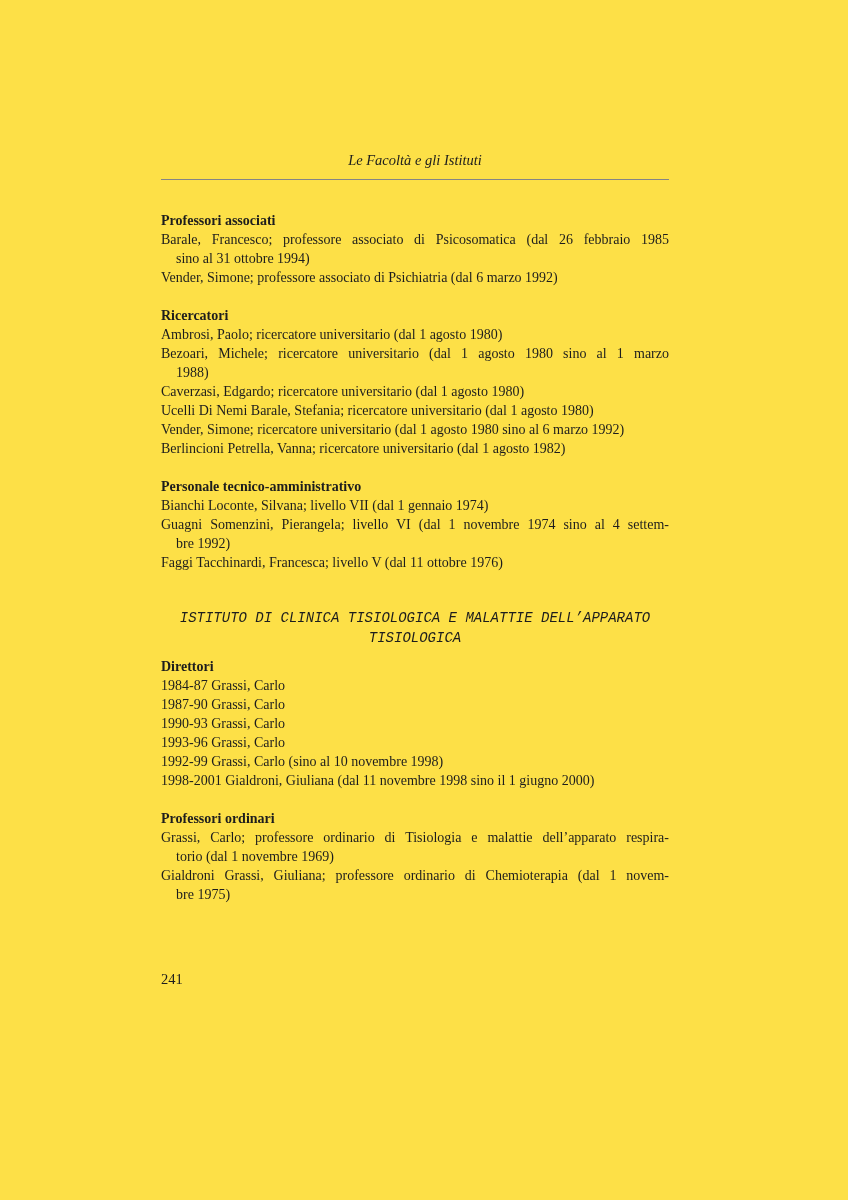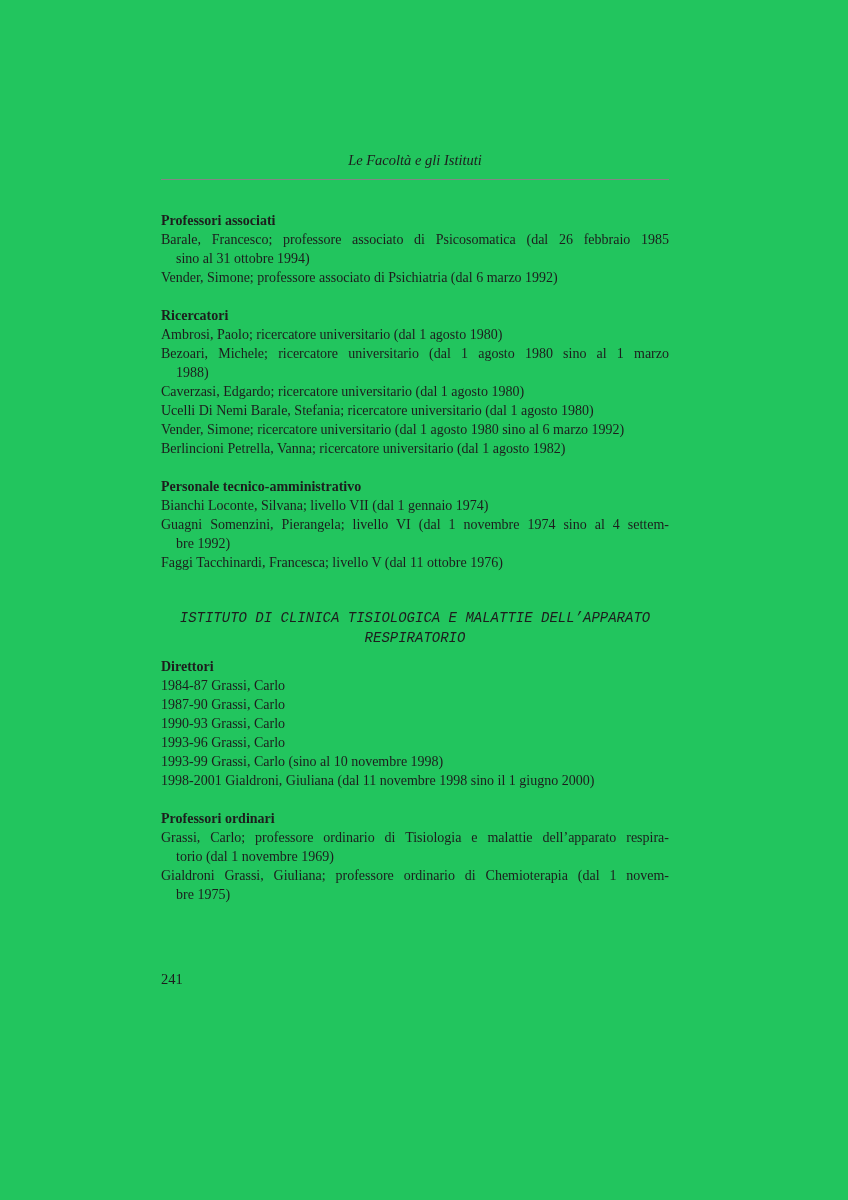--- a/index.html
+++ b/index.html
@@ -4,21 +4,21 @@
 <style>
   html, body {
     margin: 0;
     padding: 0;
     background: #ffffff;
   }
   .page {
     position: relative;
     width: 848px;
     height: 1200px;
-    background: #22c55e;
+    background: #fde047;
     overflow: hidden;
     font-family: "Liberation Serif", "DejaVu Serif", serif;
     font-size: 14px;
     color: #1d1d1d;
     -webkit-font-smoothing: antialiased;
   }
   .col {
     margin-left: 161px;
     width: 508px;
     padding-top: 151px;
@@ -94,31 +94,31 @@
     <section class="sec-gap">
       <div class="ln hd">Personale tecnico-amministrativo</div>
       <div class="ln">Bianchi Loconte, Silvana; livello VII (dal 1 gennaio 1974)</div>
       <div class="ln j">Guagni Somenzini, Pierangela; livello VI (dal 1 novembre 1974 sino al 4 settem-</div>
       <div class="ln cont">bre 1992)</div>
       <div class="ln">Faggi Tacchinardi, Francesca; livello V (dal 11 ottobre 1976)</div>
     </section>
 
     <div class="inst-title">
       <div class="it-line">ISTITUTO DI CLINICA TISIOLOGICA E MALATTIE DELL’APPARATO</div>
-      <div class="it-line">RESPIRATORIO</div>
+      <div class="it-line">TISIOLOGICA</div>
     </div>
 
 
     <section class="sec-direttori">
       <div class="ln hd">Direttori</div>
       <div class="ln">1984-87 Grassi, Carlo</div>
       <div class="ln">1987-90 Grassi, Carlo</div>
       <div class="ln">1990-93 Grassi, Carlo</div>
       <div class="ln">1993-96 Grassi, Carlo</div>
-      <div class="ln">1993-99 Grassi, Carlo (sino al 10 novembre 1998)</div>
+      <div class="ln">1992-99 Grassi, Carlo (sino al 10 novembre 1998)</div>
       <div class="ln">1998-2001 Gialdroni, Giuliana (dal 11 novembre 1998 sino il 1 giugno 2000)</div>
     </section>
 
     <section class="sec-gap">
       <div class="ln hd">Professori ordinari</div>
       <div class="ln j">Grassi, Carlo; professore ordinario di Tisiologia e malattie dell’apparato respira-</div>
       <div class="ln cont">torio (dal 1 novembre 1969)</div>
       <div class="ln j">Gialdroni Grassi, Giuliana; professore ordinario di Chemioterapia (dal 1 novem-</div>
       <div class="ln cont">bre 1975)</div>
     </section>

